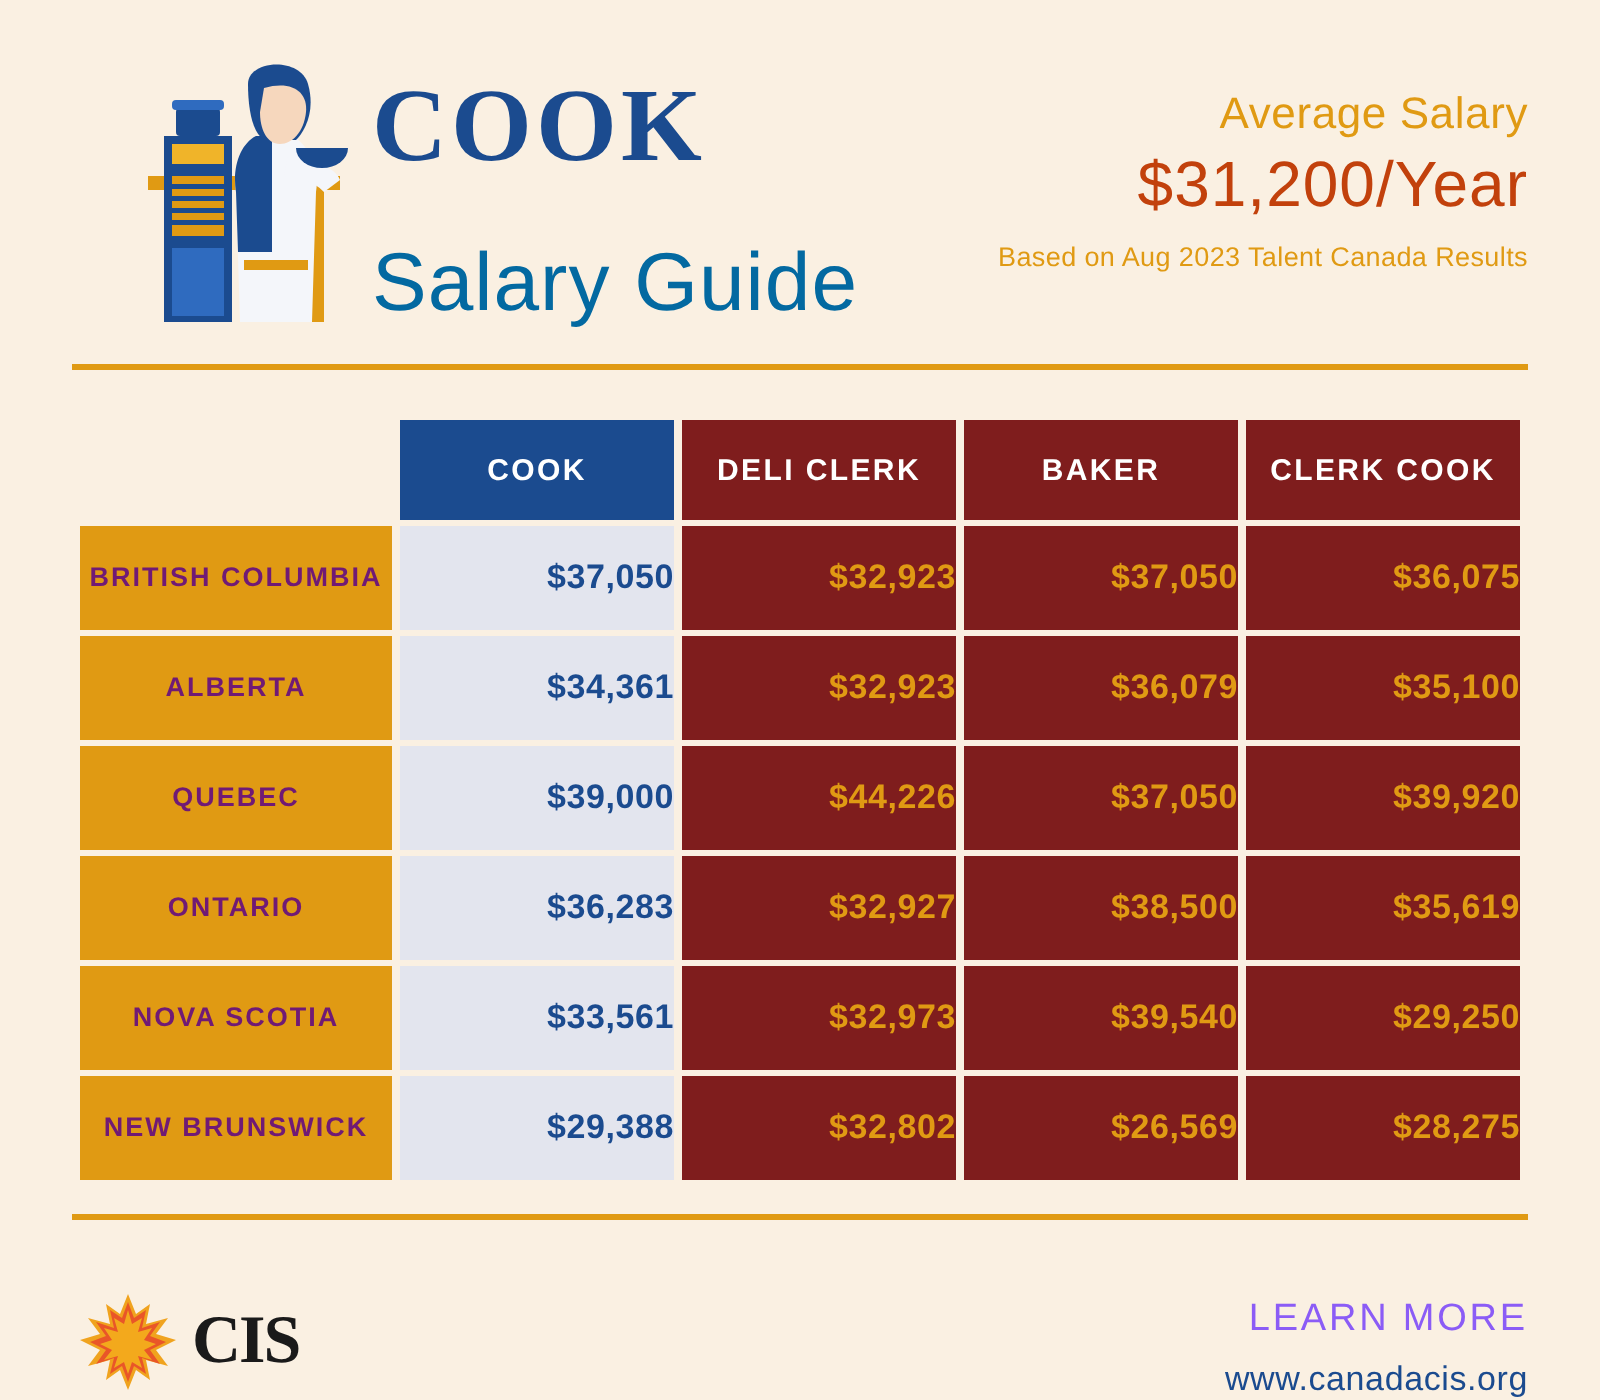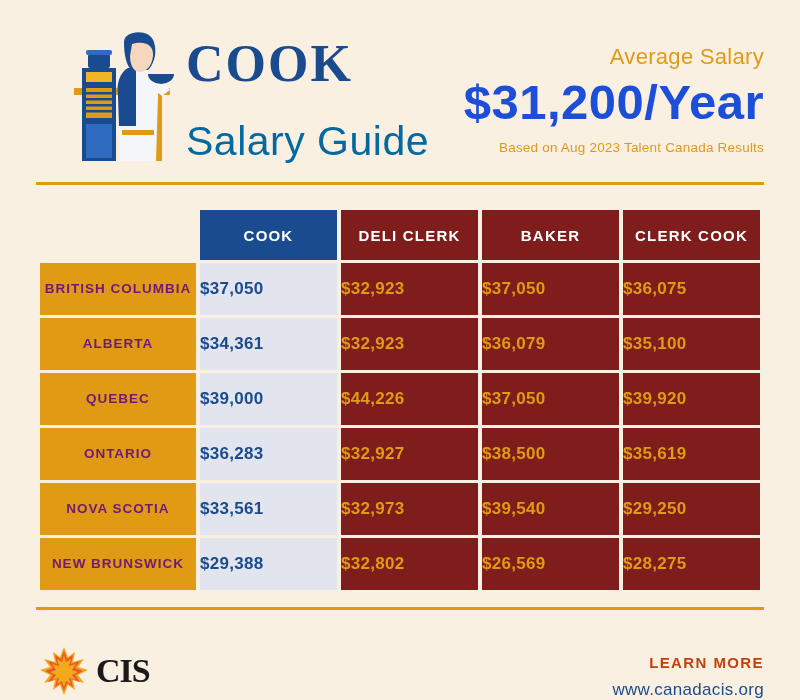--- a/index.html
+++ b/index.html
@@ -50,25 +50,24 @@
     margin-left: auto;
     text-align: right;
     margin-top: 22px;
   }
   .avg-label {
     font-size: 22px;
     color: #e09a13;
     letter-spacing: 0.3px;
   }
   .avg-value {
-    font-size: 49px;
-    color: #1d4ed8;
+    font-size: 32px;
+    color: #c2410c;
     margin-top: 4px;
     letter-spacing: 0.5px;
-    font-weight: bold;
   }
   .avg-note {
     font-size: 13.5px;
     color: #e09a13;
     margin-top: 10px;
     letter-spacing: 0.2px;
   }
 
   .rule {
     height: 3px;
@@ -110,21 +109,21 @@
     font-size: 13.5px;
     font-weight: bold;
     letter-spacing: 1px;
     text-align: center;
     vertical-align: middle;
     height: 52px;
     line-height: 1.25;
   }
   td.cell {
     height: 52px;
-    text-align: left;
+    text-align: right;
     vertical-align: middle;
     font-size: 17px;
     font-weight: bold;
     letter-spacing: 0.3px;
   }
   td.cell.blue { background: #e3e5ee; color: #1b4b8f; }
   td.cell.orange { background: #7f1d1d; color: #e09a13; }
 
   
   table.salary tr td.region { border-spacing: 0; }
@@ -156,24 +155,23 @@
     font-size: 34px;
     font-weight: bold;
     color: #1a1a1a;
     letter-spacing: -1px;
   }
   .footer-right {
     margin-left: auto;
     text-align: right;
   }
   .learn-more {
-    font-size: 15px;
-    color: #c2410c;
+    font-size: 19px;
+    color: #8b5cf6;
     letter-spacing: 1.4px;
-    font-weight: bold;
   }
   .site-url {
     font-size: 17px;
     color: #1b4b8f;
     margin-top: 9px;
     letter-spacing: 0.3px;
   }
 </style>
 </head>
 <body>

